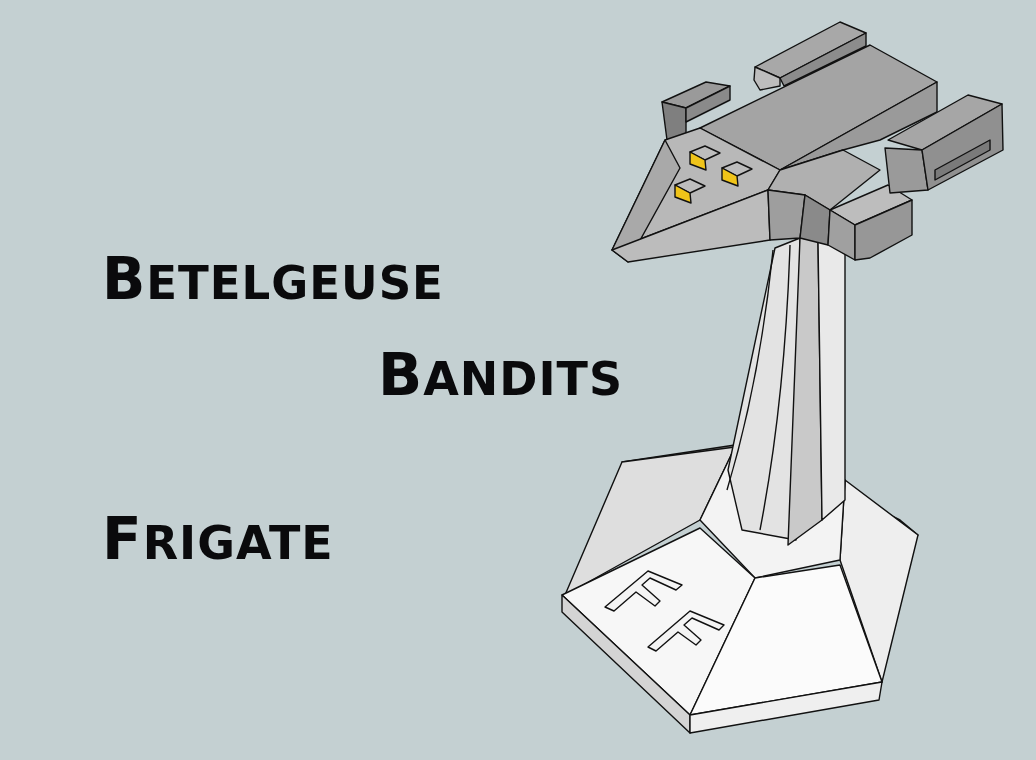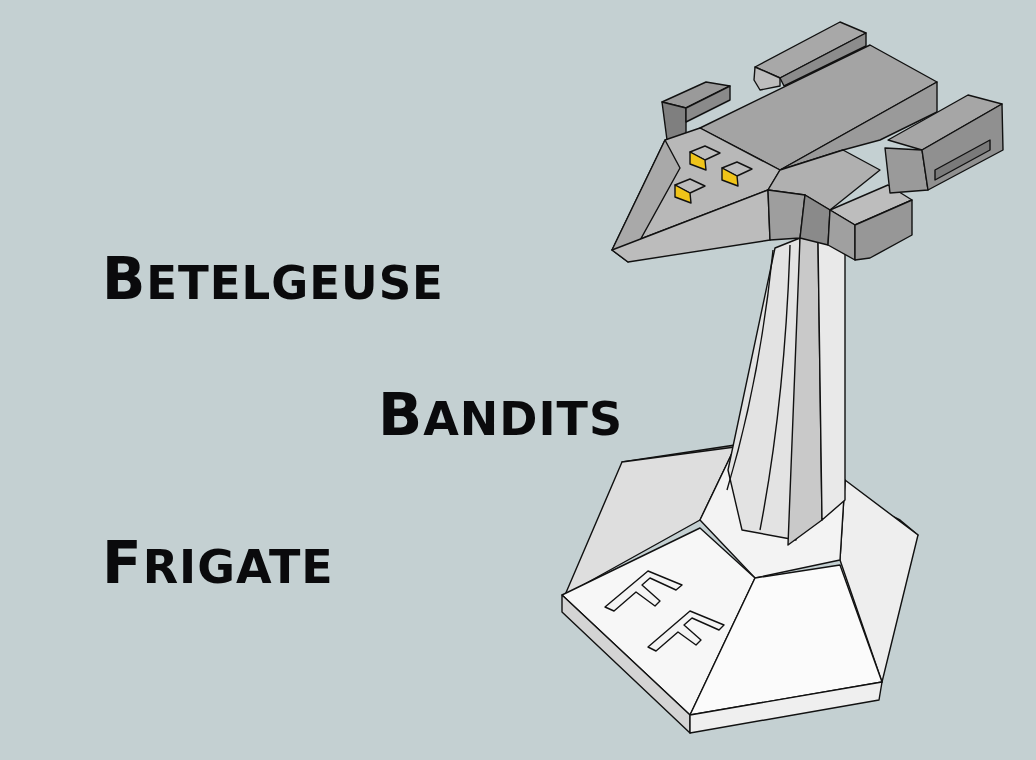--- a/index.html
+++ b/index.html
@@ -9,22 +9,22 @@
     font-family: "DejaVu Sans", sans-serif;
   }
   .title-word {
     position: absolute; color: #0a0a0c; font-weight: bold;
     letter-spacing: 1px; line-height: 1; white-space: nowrap;
     font-family: "DejaVu Sans", sans-serif;
   }
   .title-word .cap { font-size: 58px; }
   .title-word .rest { font-size: 46px; }
   #w1 { left: 102px; top: 250px; transform: scaleX(0.98); transform-origin: left top; }
-  #w2 { left: 378px; top: 346px; margin-top: 40px; }
-  #w3 { left: 102px; top: 534px; }
+  #w2 { left: 378px; top: 346px; }
+  #w3 { left: 102px; top: 510px; }
   #model { position: absolute; left: 0; top: 0; width: 1036px; height: 760px; }
   svg polygon, svg path { stroke: #111; stroke-width: 1.4; stroke-linejoin: round; }
 </style>
 </head>
 <body>
 
 <div class="title-word" id="w1">
   <span class="cap">B</span><span class="rest">ETELGEUSE</span>
 </div>
 <div class="title-word" id="w2">

